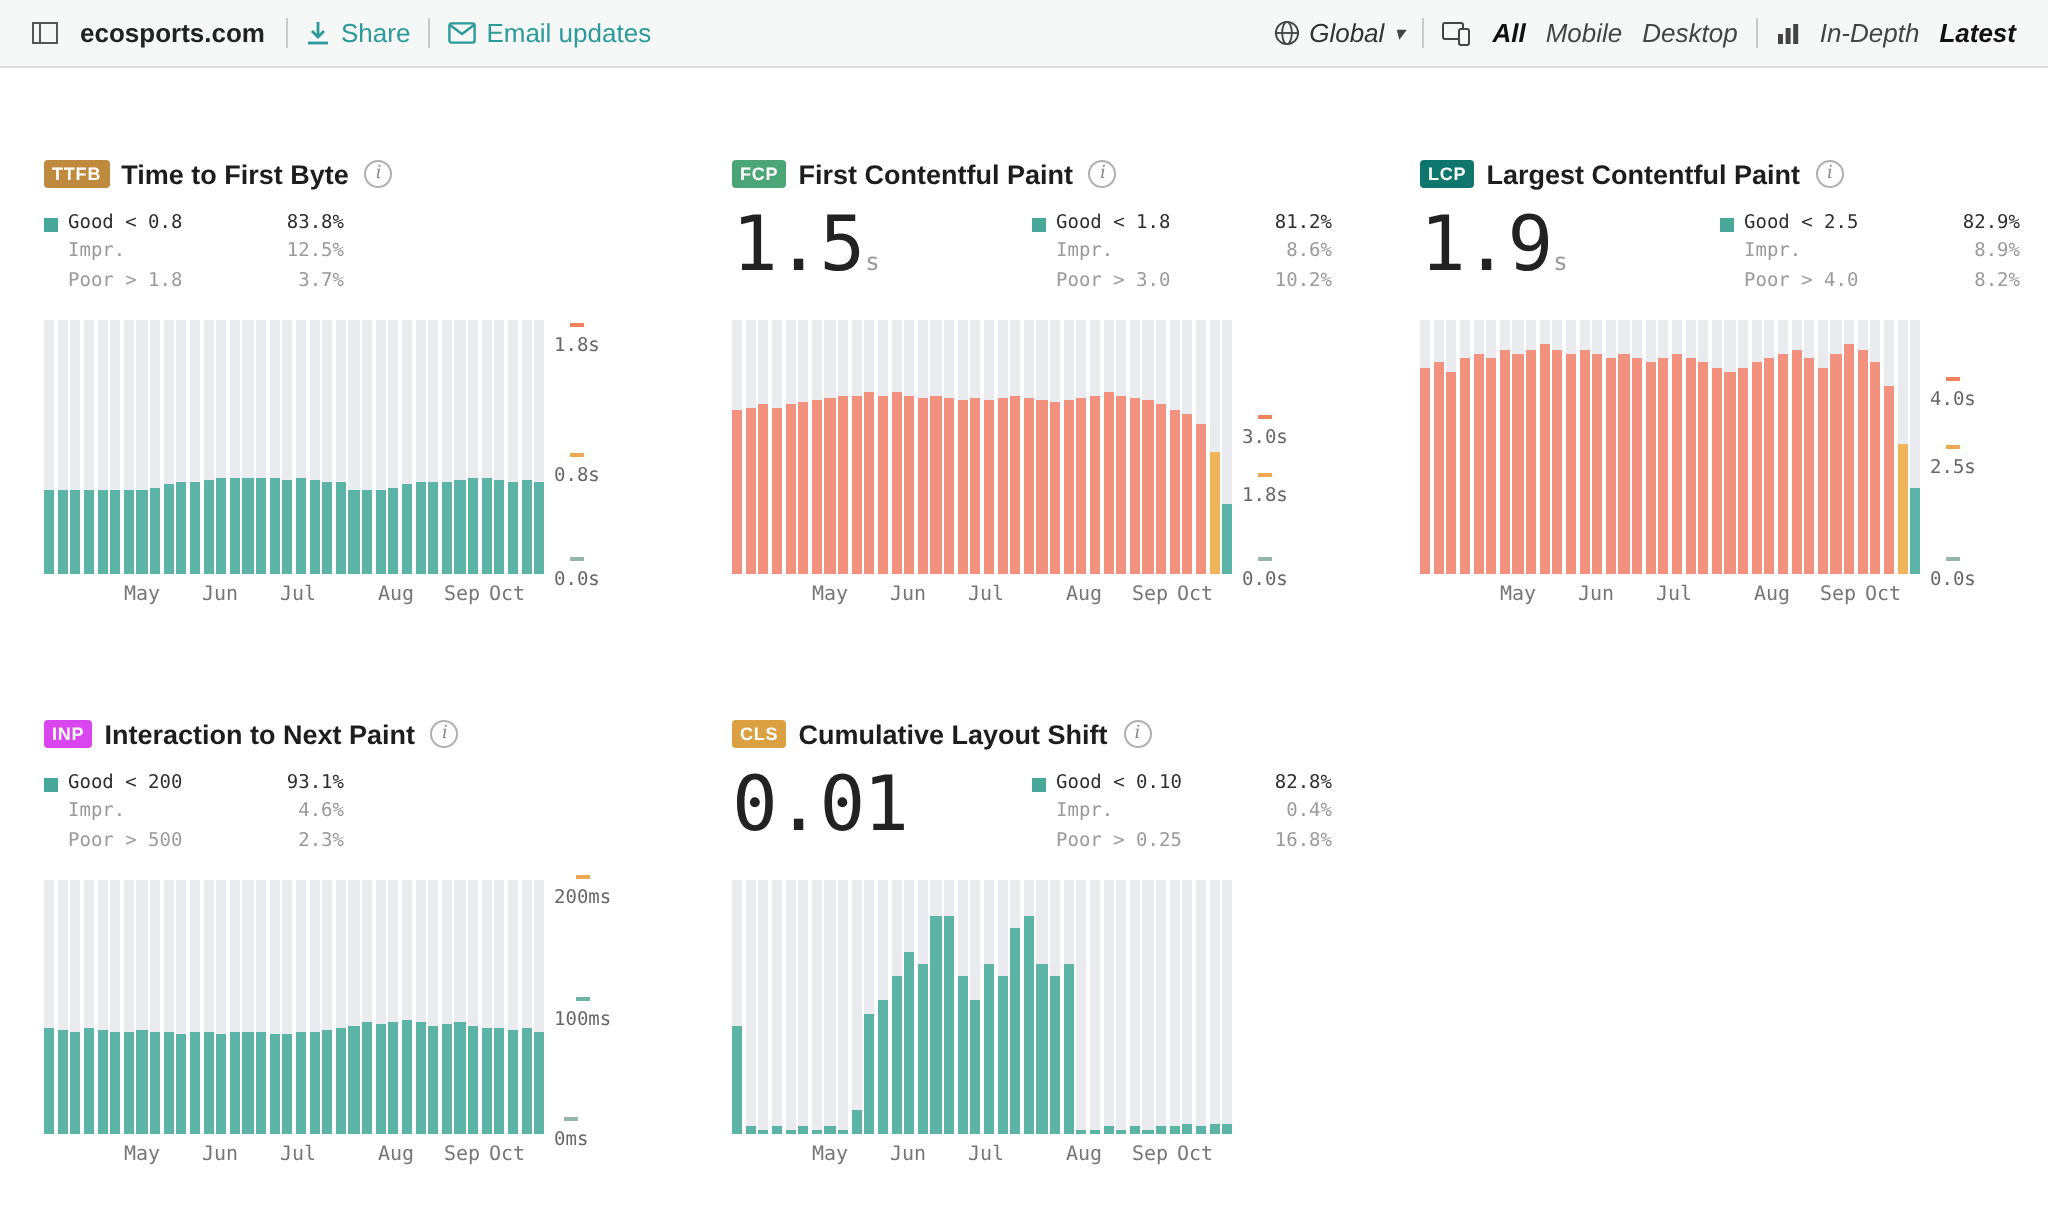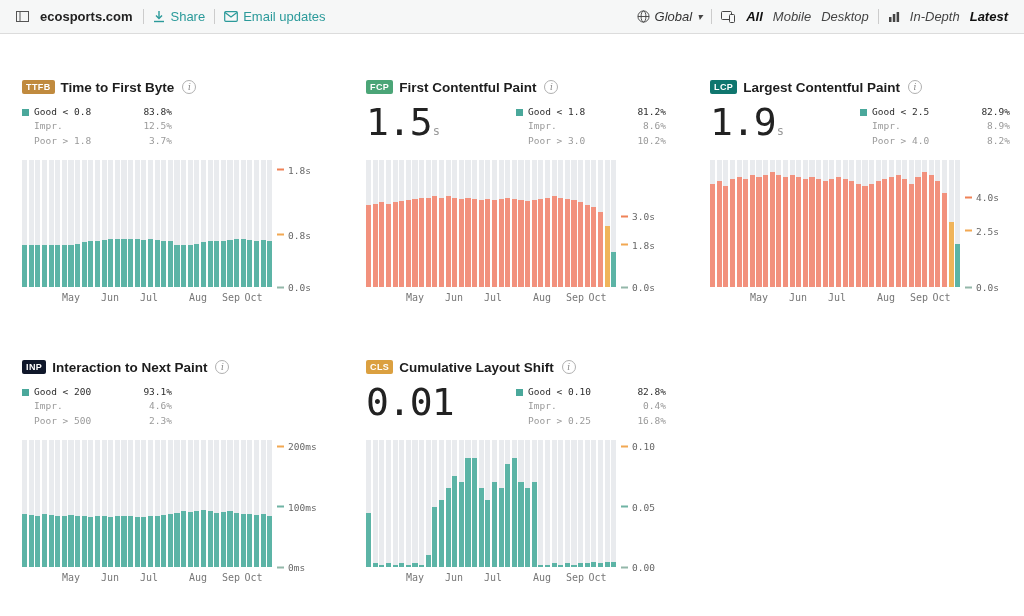--- a/index.html
+++ b/index.html
@@ -37,21 +37,21 @@
   .swatch { width:7px; height:7px; margin-right:5px; flex:none; }
   .swatch.hidden { visibility:hidden; }
   .lrow-good .llabel, .lrow-good .lpct { color:#2e2e2e; font-weight:normal; }
   .lpct { margin-left:auto; }
 
   .chart { display:flex; }
   .plot { width:250px; height:127px; display:flex; gap:1.5px; }
   .col { flex:1; position:relative; background:#e9ebee; height:100%; }
   .fill { position:absolute; bottom:0; left:0; width:100%; }
   .yaxis { width:50px; position:relative; height:127px; }
-  .ytick { position:absolute; left:5px; display:flex; align-items:center; gap:4px; transform:translateY(50%); }
+  .ytick { position:absolute; left:5px; display:flex; align-items:center; gap:4px; transform:translateY(50%);flex-direction:column; }
   .dash { width:7px; height:2px; flex:none; }
   .ylab { font-family:"DejaVu Sans Mono",monospace; font-size:9.5px; color:#666; white-space:nowrap; }
   .xaxis { position:relative; width:250px; height:16px; margin-top:5px; }
   .xaxis span { position:absolute; transform:translateX(-50%); top:0; font-size:10px; color:#777;
                 font-family:"DejaVu Sans Mono",monospace; white-space:nowrap; }
 </style>
 </head>
 <body>
 
 <header class="topbar">
@@ -626,21 +626,21 @@
         <span style="left: 35.2%;">Jun</span>
         <span style="left: 50.8%;">Jul</span>
         <span style="left: 70.4%;">Aug</span>
         <span style="left: 83.6%;">Sep</span>
         <span style="left: 92.6%;">Oct</span>
       </div>
   </section>
 
   <section class="card">
     <div class="chead">
-      <span class="badge" style="background: #0f172a;">INP</span>
+      <span class="badge" style="background: #d946ef;">INP</span>
       <span class="ctitle">Interaction to Next Paint</span>
       <span class="info">i</span>
     </div>
     <div class="cmeta">
       <div class="legend">
           <div class="lrow lrow-good">
             <span class="swatch" style="background: rgb(74, 168, 155);"></span>
             <span class="llabel">Good &lt; 200</span>
             <span class="lpct">93.1%</span>
           </div>
@@ -934,34 +934,20 @@
             <div class="fill" style="background: rgb(92, 180, 166); height: 3.80952%;"></div>
           </div>
           <div class="col">
             <div class="fill" style="background: rgb(92, 180, 166); height: 2.85714%;"></div>
           </div>
           <div class="col">
             <div class="fill" style="background: rgb(92, 180, 166); height: 3.80952%;"></div>
           </div>
           <div class="col">
             <div class="fill" style="background: rgb(92, 180, 166); height: 3.80952%;"></div>
-          </div>
-        </div>
-      <div class="yaxis">
-          <div class="ytick" style="bottom: 95.2381%;">
-            <span class="dash" style="background: rgb(242, 168, 82);"></span>
-            <span class="ylab">0.10</span>
-          </div>
-          <div class="ytick" style="bottom: 47.619%;">
-            <span class="dash" style="background: rgb(111, 179, 164);"></span>
-            <span class="ylab">0.05</span>
-          </div>
-          <div class="ytick" style="bottom: 0%;">
-            <span class="dash" style="background: rgb(147, 183, 169);"></span>
-            <span class="ylab">0.00</span>
           </div>
         </div>
     </div>
     <div class="xaxis">
         <span style="left: 19.6%;">May</span>
         <span style="left: 35.2%;">Jun</span>
         <span style="left: 50.8%;">Jul</span>
         <span style="left: 70.4%;">Aug</span>
         <span style="left: 83.6%;">Sep</span>
         <span style="left: 92.6%;">Oct</span>

